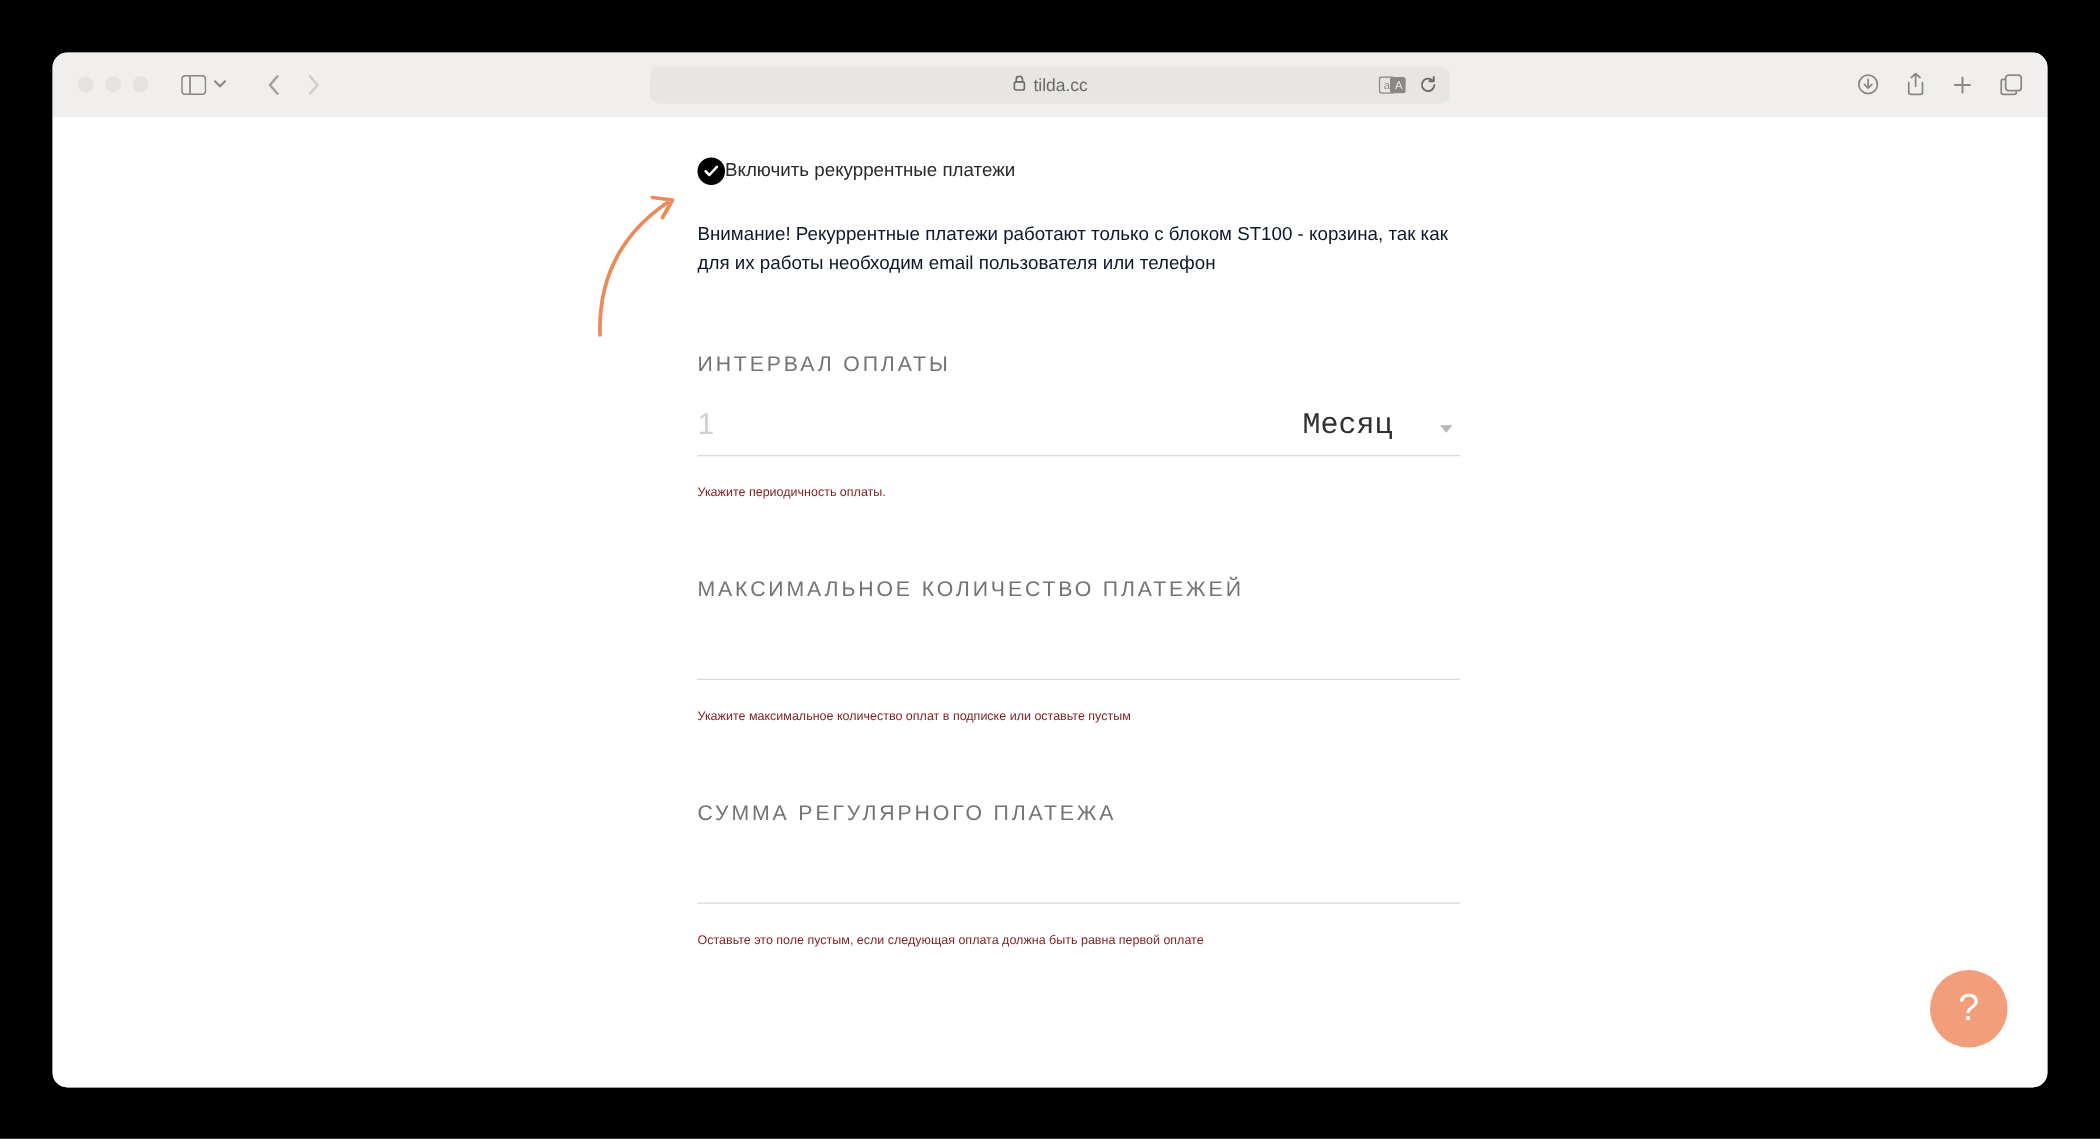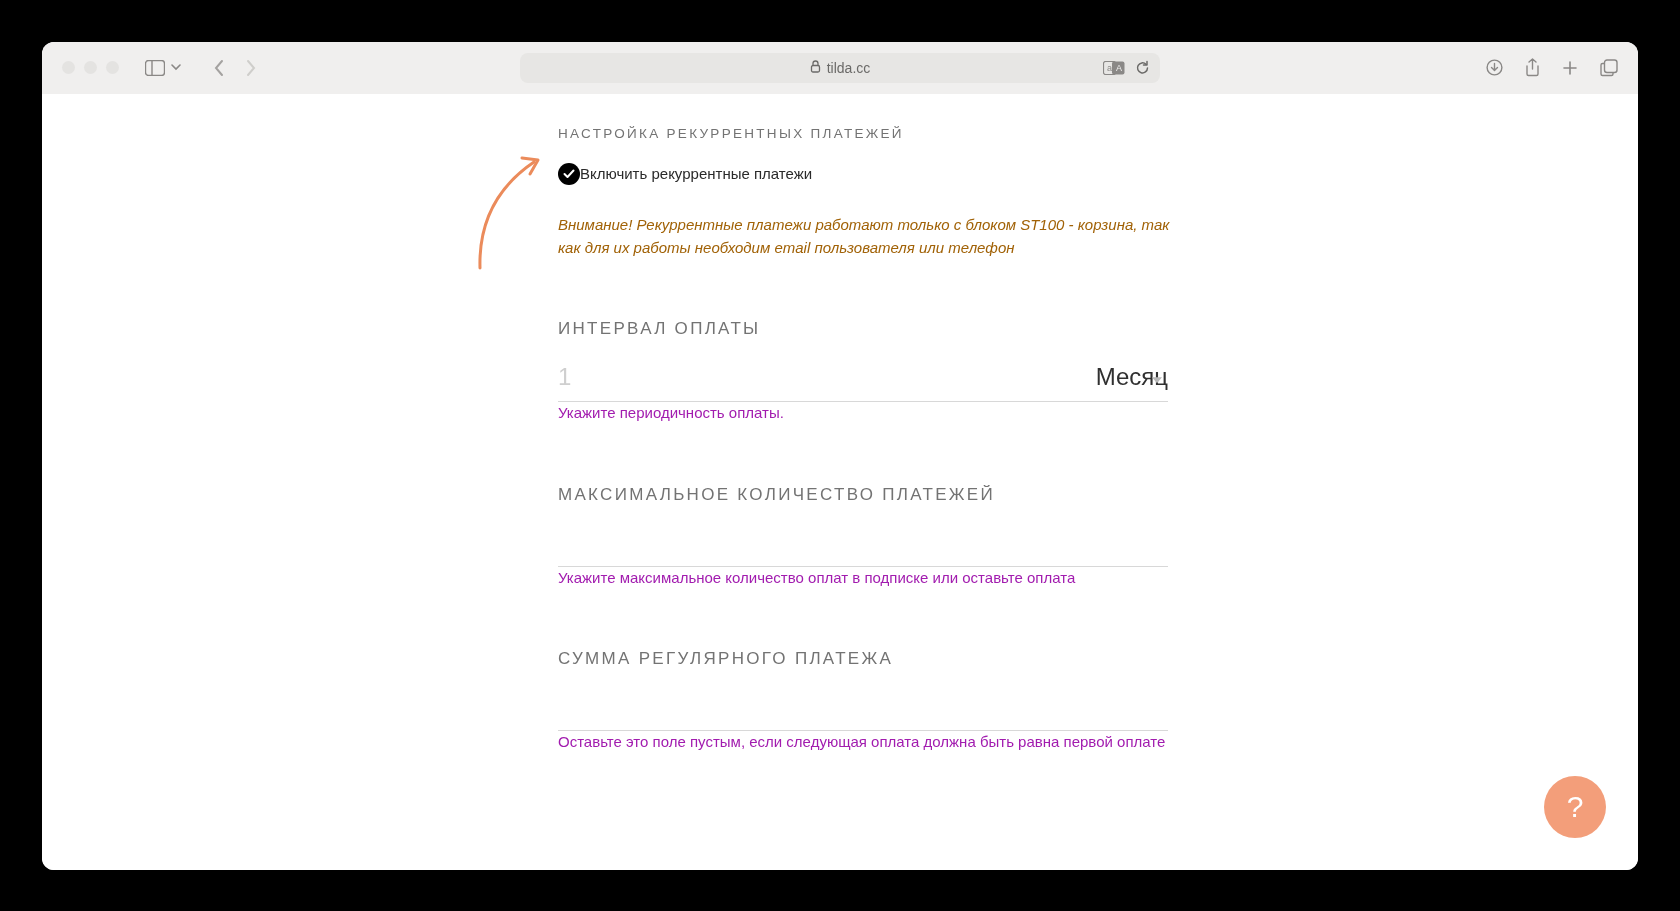--- a/index.html
+++ b/index.html
@@ -77,25 +77,24 @@
     .chk-row { display: flex; align-items: center; gap: 0; margin-bottom: 40px; }
     .chk-box {
       width: 22px; height: 22px; border-radius: 50%;
       background: #000; display: flex; align-items: center; justify-content: center;
       flex-shrink: 0;
     }
     .chk-box svg { display: block; }
     .chk-label { font-size: 15px; color: #2a2a2a; font-weight: 400; }
     .help {
       font-size: 15px;
-      color: #a16207;
+      color: #0f172a;
       line-height: 1.55;
       margin-top: -12px;
       margin-bottom: 60px;
-      font-style: italic;
     }
     .sec { margin-bottom: 60px; }
     .sec-h {
       font-size: 17px;
       letter-spacing: 2.3px;
       color: #737373;
       font-weight: 400;
       margin-bottom: 18px;
       text-transform: uppercase;
     }
@@ -112,40 +111,42 @@
       font-family: inherit;
     }
     .input-underline::placeholder { color: #cfcfcf; font-weight: 300; }
     .interval-num { width: 430px; }
     .interval-sel {
       width: 180px;
       position: relative;
       border-bottom: 1px solid #d8d8d8;
       display: flex;
       align-items: center;
-      justify-content: flex-end;
+      justify-content: center;
       font-size: 24px;
       font-weight: 300;
       color: #303030;
       padding: 6px 0 10px 0;
       cursor: pointer;
+      font-family: Liberation Mono, monospace;
     }
     .sel-caret {
       position: absolute;
       right: 6px;
       top: 50%;
       transform: translateY(-30%);
       width: 0; height: 0;
       border-left: 5px solid transparent;
       border-right: 5px solid transparent;
       border-top: 6px solid #b7b7b7;
     }
     .hint {
-      font-size: 15px;
-      color: #a21caf;
+      font-size: 10px;
+      color: #7f1d1d;
+      margin-top: 22px;
       line-height: 1.5;
     }
     .full-input { width: 610px; height: 44px; }
     .arrow-annot {
       position: absolute;
       left: 430px;
       top: 56px;
       width: 78px;
       height: 120px;
       pointer-events: none;
@@ -258,21 +259,20 @@
 
   <div class="content">
 
     <svg class="arrow-annot" viewBox="0 0 78 120">
       <path d="M 8 118 Q 6 50 62 12" fill="none" stroke="#eb8b5b" stroke-width="3" stroke-linecap="round"></path>
       <path d="M 50 8 L 66 10 L 58 24" fill="none" stroke="#eb8b5b" stroke-width="3" stroke-linecap="round" stroke-linejoin="round"></path>
     </svg>
 
     <div class="form-area">
 
-      <div class="sec-title">НАСТРОЙКА РЕКУРРЕНТНЫХ ПЛАТЕЖЕЙ</div>
 
       <div class="chk-row">
         <div class="chk-box">
           <svg width="12" height="10" viewBox="0 0 12 10">
               <path d="M1.5 5 L4.5 8 L10.5 1.5" fill="none" stroke="#fff" stroke-width="2" stroke-linecap="round" stroke-linejoin="round"></path>
             </svg>
         </div>
         <div class="chk-label">Включить рекуррентные платежи</div>
       </div>
 
@@ -286,21 +286,21 @@
             <span>Месяц</span>
             <span class="sel-caret"></span>
           </div>
         </div>
         <div class="hint">Укажите периодичность оплаты.</div>
       </div>
 
       <div class="sec">
         <div class="sec-h">МАКСИМАЛЬНОЕ КОЛИЧЕСТВО ПЛАТЕЖЕЙ</div>
         <input class="input-underline full-input" type="text" value="" style="">
-        <div class="hint">Укажите максимальное количество оплат в подписке или оставьте оплата</div>
+        <div class="hint">Укажите максимальное количество оплат в подписке или оставьте пустым</div>
       </div>
 
       <div class="sec">
         <div class="sec-h">СУММА РЕГУЛЯРНОГО ПЛАТЕЖА</div>
         <input class="input-underline full-input" type="text" value="" style="">
         <div class="hint">Оставьте это поле пустым, если следующая оплата должна быть равна первой оплате</div>
       </div>
 
     </div>
 

